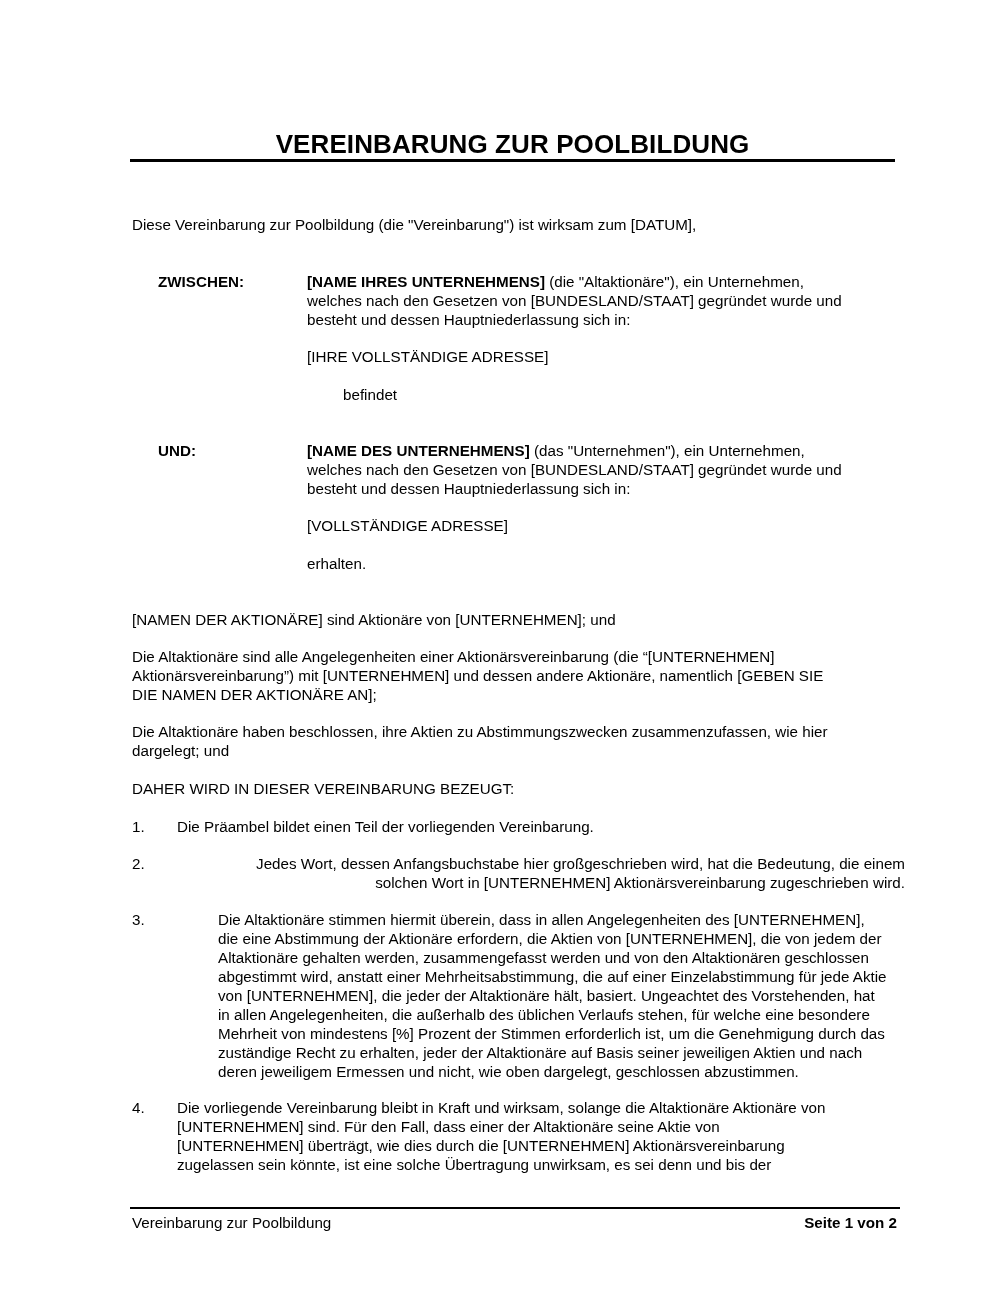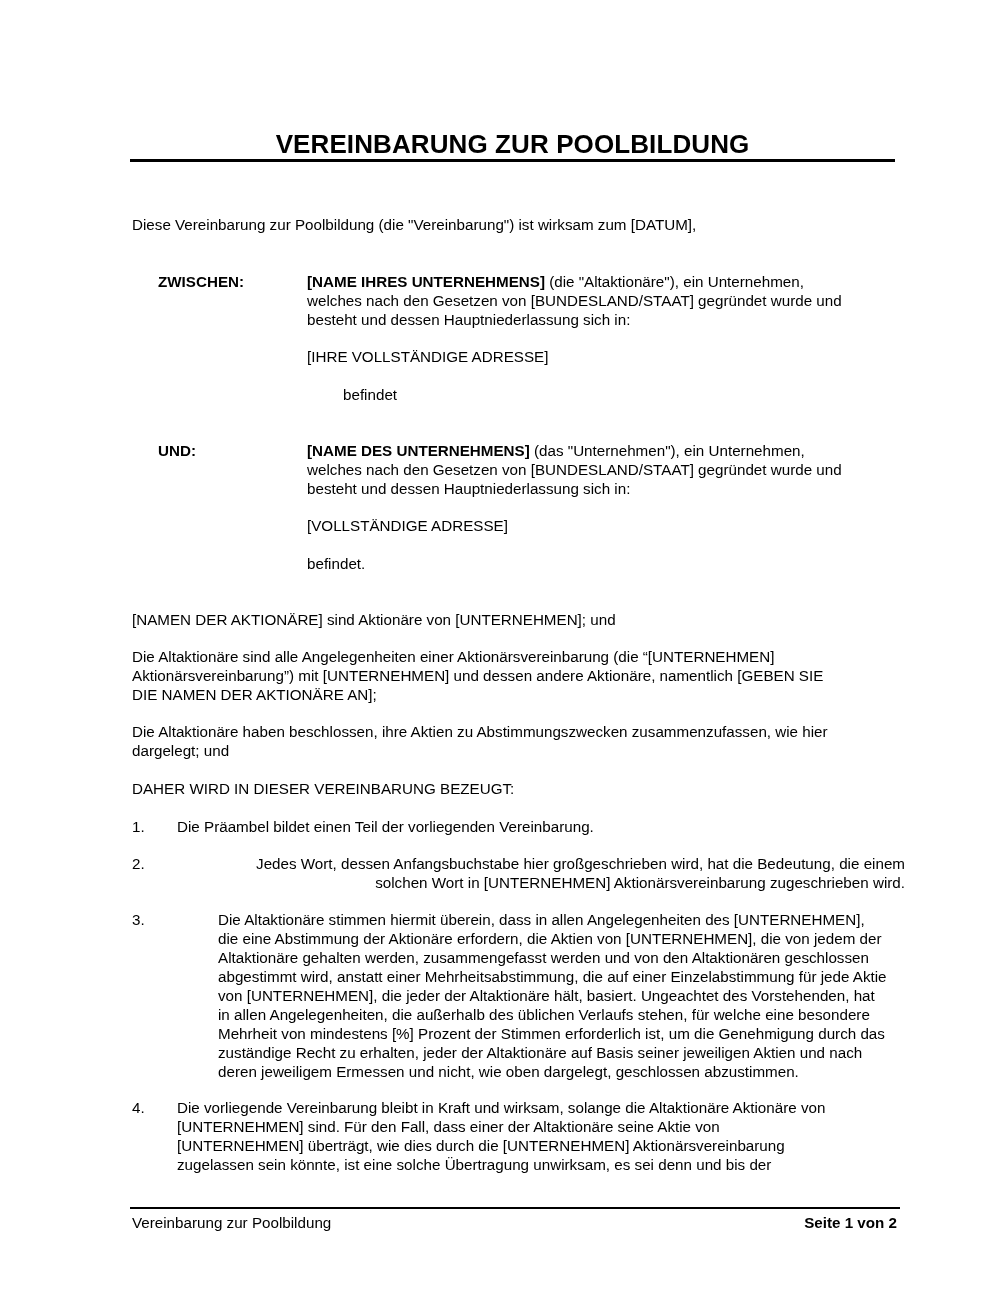--- a/index.html
+++ b/index.html
@@ -69,21 +69,21 @@
   <div class="party-body" style="top:347px;">[IHRE VOLLSTÄNDIGE ADRESSE]</div>
   <div class="party-body" style="top:385px;margin-left:36px;">befindet</div>
 
   <div class="party-label" style="top:441px;">UND:</div>
   <div class="party-body" style="top:441px;">
     <div><b>[NAME DES UNTERNEHMENS]</b><span> (das "Unternehmen"), ein Unternehmen,</span></div>
     <div>welches nach den Gesetzen von [BUNDESLAND/STAAT] gegründet wurde und</div>
     <div>besteht und dessen Hauptniederlassung sich in:</div>
   </div>
   <div class="party-body" style="top:516px;">[VOLLSTÄNDIGE ADRESSE]</div>
-  <div class="party-body" style="top:554px;">befindet.</div>
+  <div class="party-body" style="top:554px;">erhalten.</div>
 
   <div class="p" style="top:610px;">
     <div>[NAMEN DER AKTIONÄRE] sind Aktionäre von [UNTERNEHMEN]; und</div>
   </div>
   <div class="p" style="top:647px;">
     <div>Die Altaktionäre sind alle Angelegenheiten einer Aktionärsvereinbarung (die “[UNTERNEHMEN]</div>
     <div>Aktionärsvereinbarung”) mit [UNTERNEHMEN] und dessen andere Aktionäre, namentlich [GEBEN SIE</div>
     <div>DIE NAMEN DER AKTIONÄRE AN];</div>
   </div>
   <div class="p" style="top:722px;">

